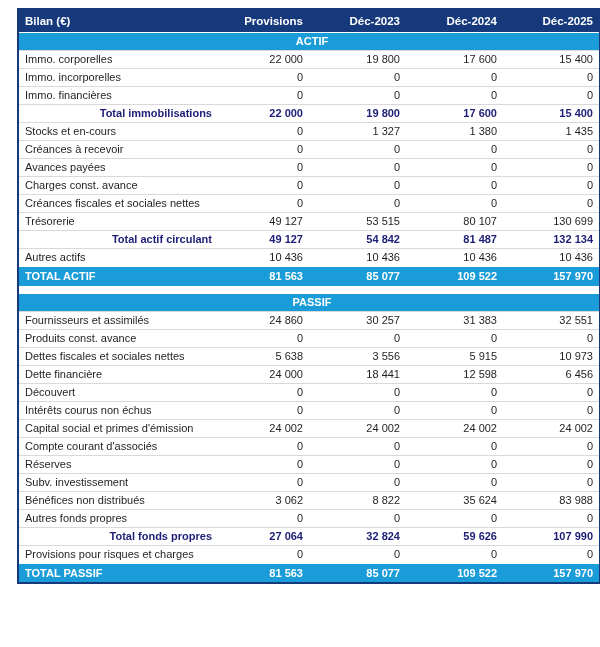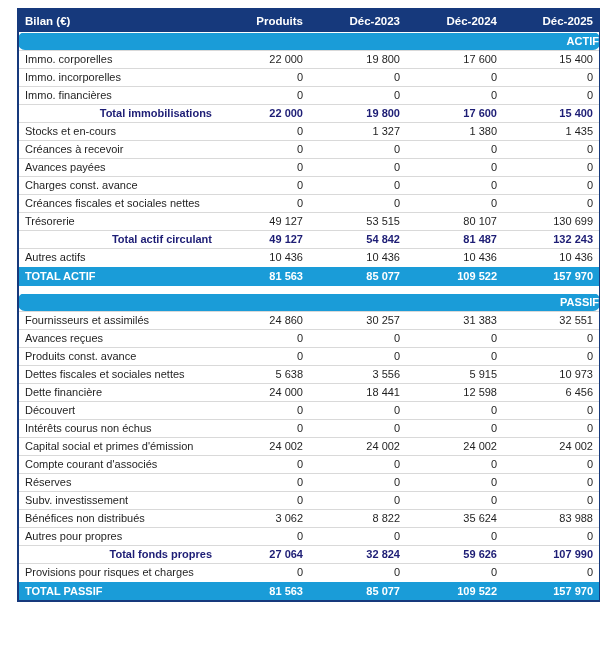--- a/index.html
+++ b/index.html
@@ -39,25 +39,24 @@
   tr.head th.label { text-align: left; padding-left: 6px; }
   tr.head th.num   { text-align: right; padding-right: 6px; }
 
   
   tr.section td {
     background: #1a9cd8;
     color: #ffffff;
     font-weight: bold;
     font-size: 11px;
     height: 18px;
-    text-align: right;
+    text-align: center;
     padding-left: 6px;
     vertical-align: middle;
     border-top: 1px solid #ffffff;
-    border-radius: 7px;
   }
 
   
   tr.data td {
     height: 18px;
     vertical-align: middle;
     border-top: 1px solid #d9d9d9;
     background: #ffffff;
     white-space: nowrap;
   }
@@ -105,21 +104,21 @@
     <colgroup>
       <col class="c-label">
       <col class="c-num">
       <col class="c-num">
       <col class="c-num">
       <col class="c-num">
     </colgroup>
     <thead>
       <tr class="head">
         <th class="label">Bilan (€)</th>
-        <th class="num">Produits</th>
+        <th class="num">Provisions</th>
         <th class="num">Déc-2023</th>
         <th class="num">Déc-2024</th>
         <th class="num">Déc-2025</th>
       </tr>
     </thead>
     <tbody id="table-body">
         <tr class="section">
           <td colspan="5">ACTIF</td>
         </tr>
         <tr class="data">
@@ -190,21 +189,21 @@
           <td class="num">49 127</td>
           <td class="num">53 515</td>
           <td class="num">80 107</td>
           <td class="num">130 699</td>
         </tr>
         <tr class="subtotal">
           <td class="label">Total actif circulant</td>
           <td class="num">49 127</td>
           <td class="num">54 842</td>
           <td class="num">81 487</td>
-          <td class="num">132 243</td>
+          <td class="num">132 134</td>
         </tr>
         <tr class="data">
           <td class="label">Autres actifs</td>
           <td class="num">10 436</td>
           <td class="num">10 436</td>
           <td class="num">10 436</td>
           <td class="num">10 436</td>
         </tr>
         <tr class="total">
           <td class="label">TOTAL ACTIF</td>
@@ -220,27 +219,20 @@
           <td colspan="5">PASSIF</td>
         </tr>
         <tr class="data">
           <td class="label">Fournisseurs et assimilés</td>
           <td class="num">24 860</td>
           <td class="num">30 257</td>
           <td class="num">31 383</td>
           <td class="num">32 551</td>
         </tr>
         <tr class="data">
-          <td class="label">Avances reçues</td>
-          <td class="num">0</td>
-          <td class="num">0</td>
-          <td class="num">0</td>
-          <td class="num">0</td>
-        </tr>
-        <tr class="data">
           <td class="label">Produits const. avance</td>
           <td class="num">0</td>
           <td class="num">0</td>
           <td class="num">0</td>
           <td class="num">0</td>
         </tr>
         <tr class="data">
           <td class="label">Dettes fiscales et sociales nettes</td>
           <td class="num">5 638</td>
           <td class="num">3 556</td>
@@ -297,21 +289,21 @@
           <td class="num">0</td>
         </tr>
         <tr class="data">
           <td class="label">Bénéfices non distribués</td>
           <td class="num">3 062</td>
           <td class="num">8 822</td>
           <td class="num">35 624</td>
           <td class="num">83 988</td>
         </tr>
         <tr class="data">
-          <td class="label">Autres pour propres</td>
+          <td class="label">Autres fonds propres</td>
           <td class="num">0</td>
           <td class="num">0</td>
           <td class="num">0</td>
           <td class="num">0</td>
         </tr>
         <tr class="subtotal">
           <td class="label">Total fonds propres</td>
           <td class="num">27 064</td>
           <td class="num">32 824</td>
           <td class="num">59 626</td>

